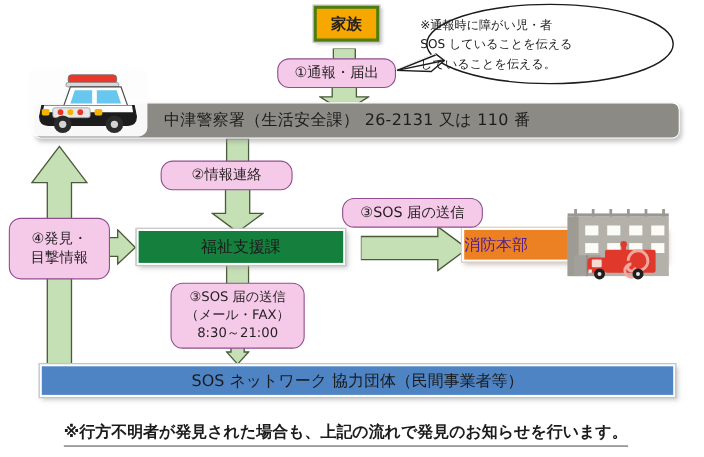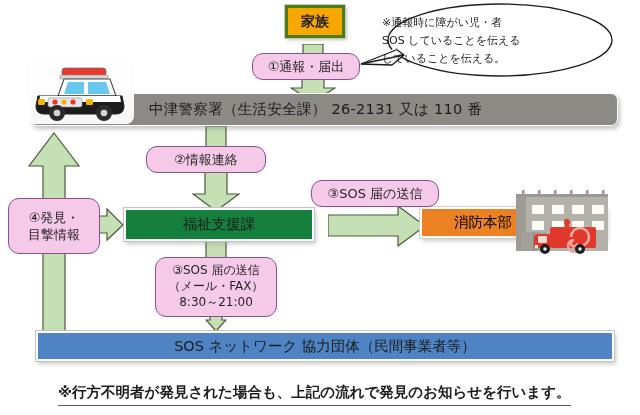--- a/index.html
+++ b/index.html
@@ -81,24 +81,24 @@
     box-shadow: 2px 3px 4px rgba(150,150,150,0.5);
     z-index: 4;
   }
   .bluebox.dark { background: #15803d; }
 
   
   .orangebox {
     background: #ec8123;
     border: 2.5px solid #ffffff;
     outline: 1px solid #d9cfc6;
-    color: #000000;
-    display: flex;
-    align-items: center;
-    justify-content: center;
+    color: #4c1d95;
+    display: flex;
+    align-items: center;
+    justify-content: flex-start;
     box-sizing: border-box;
     box-shadow: 2px 3px 4px rgba(170,150,140,0.5);
     z-index: 3;
   }
 
   
   .arrow { z-index: 2; }
   .arrow svg { display: block; }
 
   

